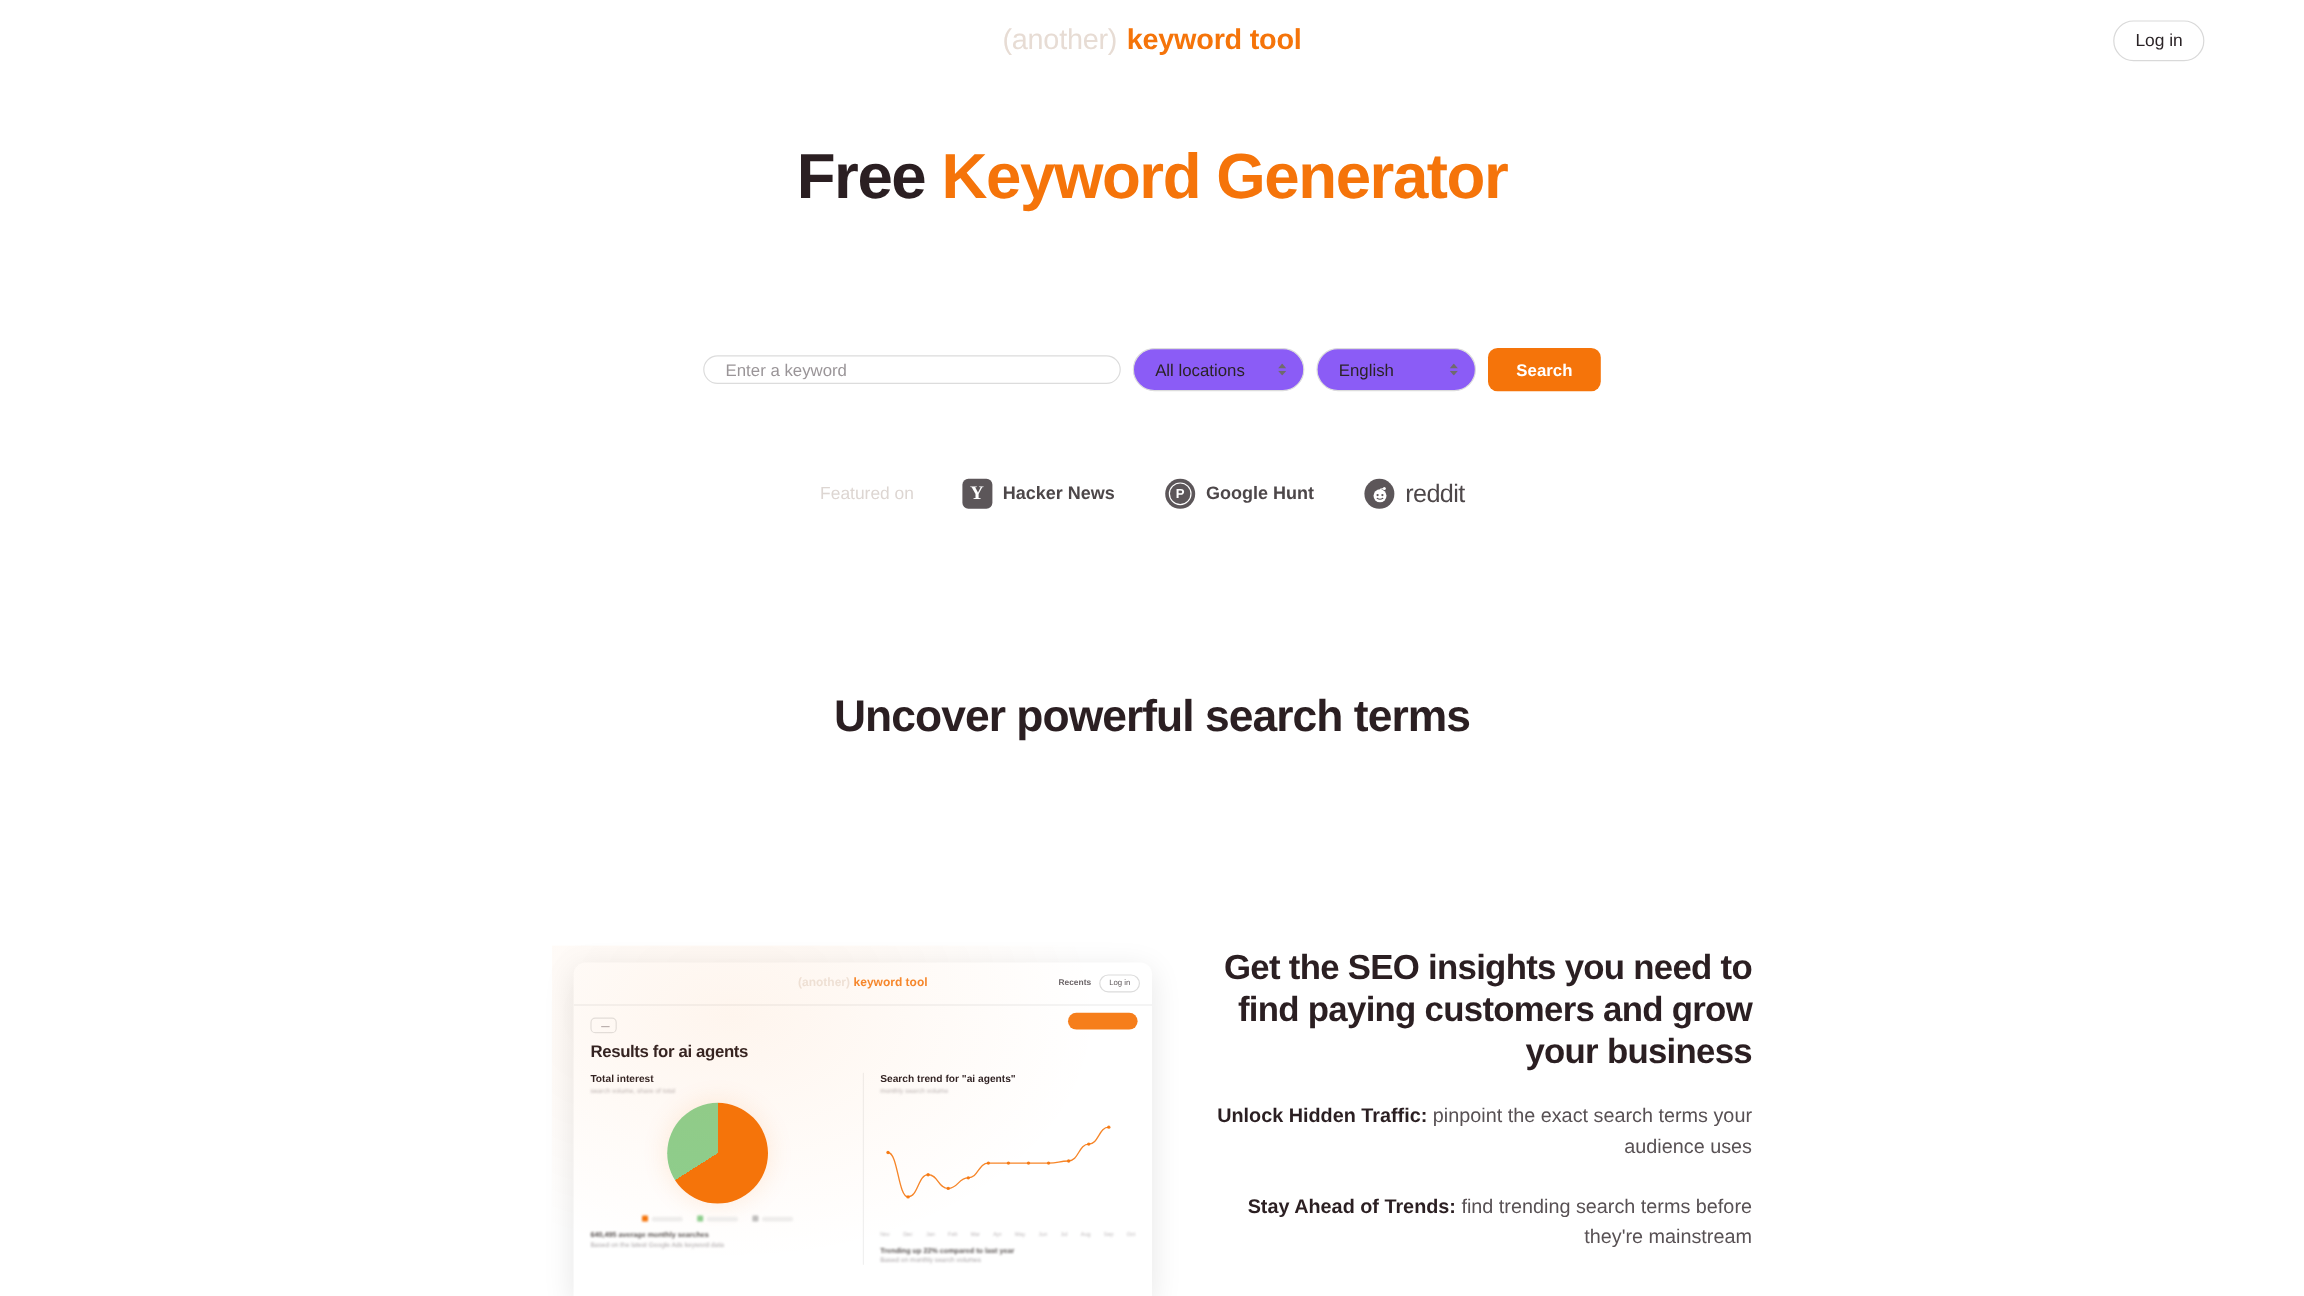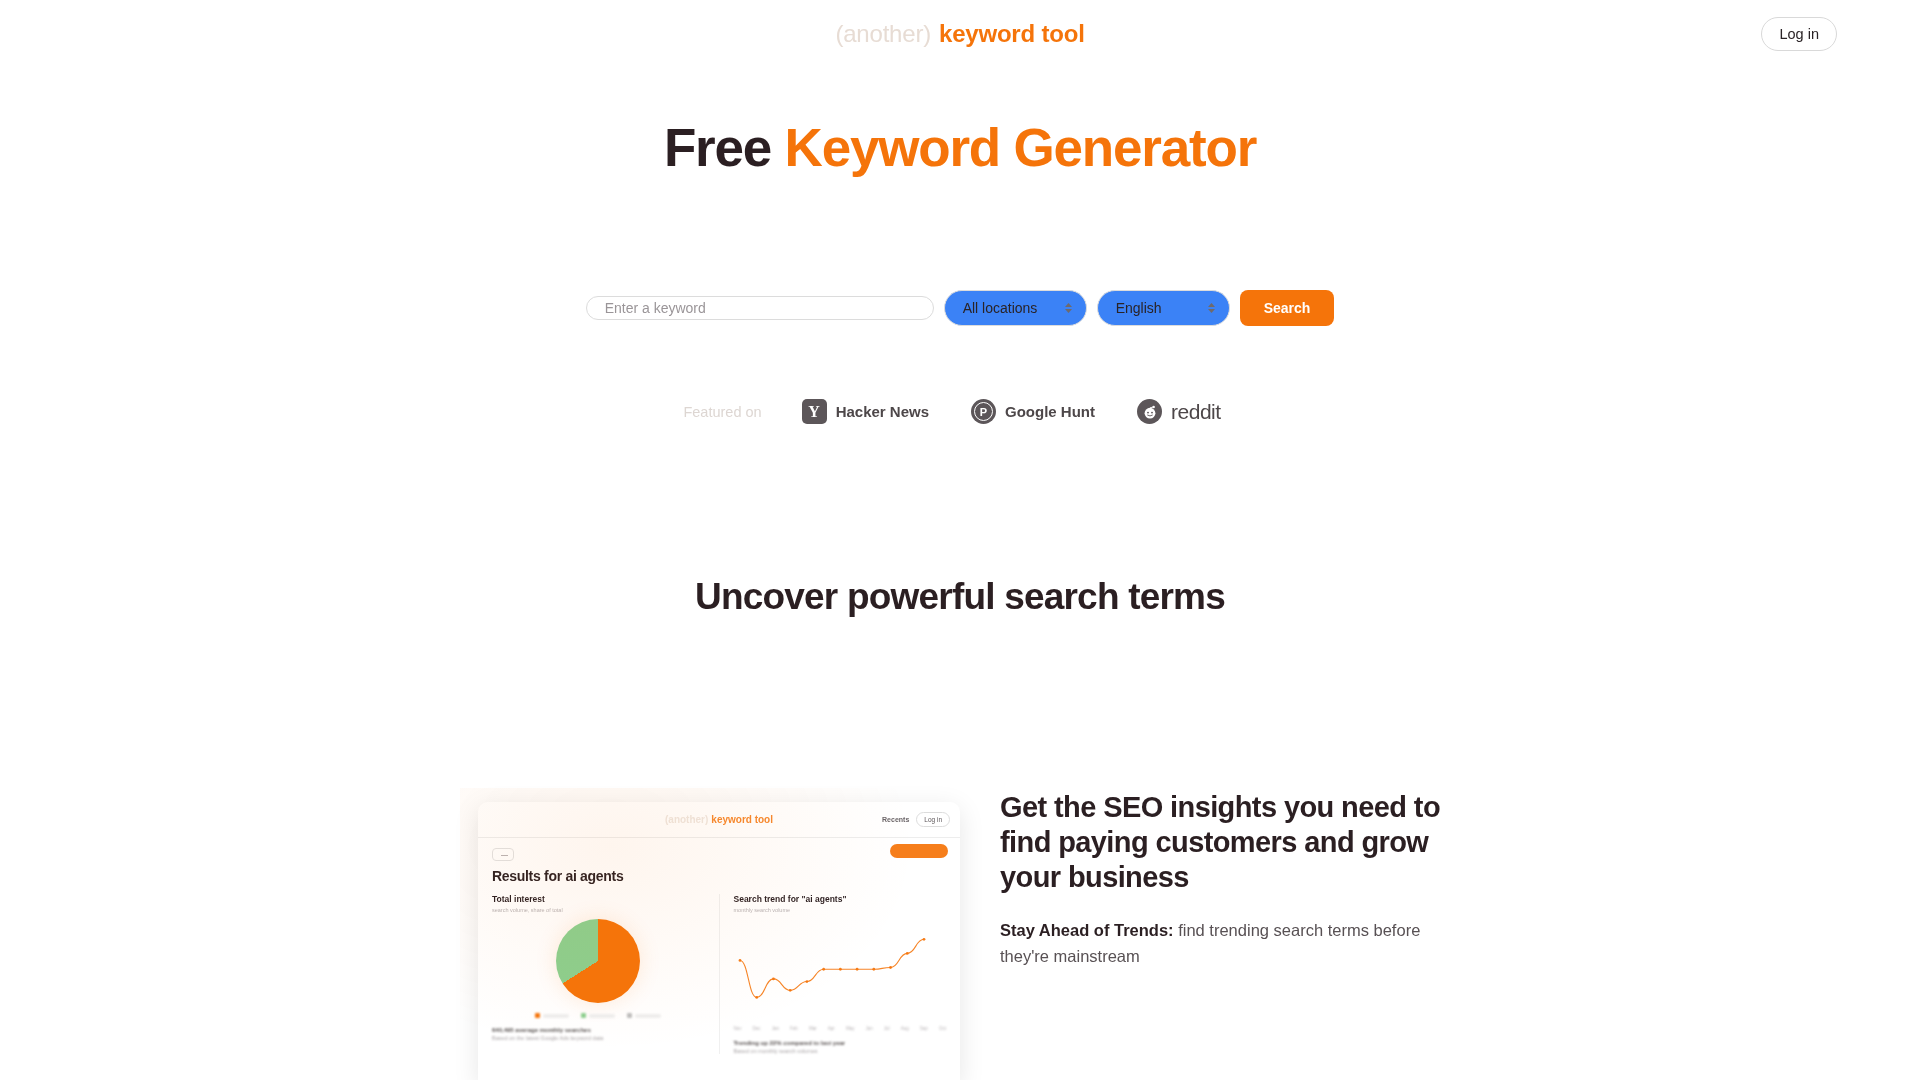--- a/index.html
+++ b/index.html
@@ -115,21 +115,21 @@
     background: #fff;
     outline: none;
   }
   .kw-input::placeholder { color: #9a9598; }
 
   .select-pill {
     height: 36px;
     min-width: 143px;
     border: 1px solid #dcdcdc;
     border-radius: 999px;
-    background: #3b82f6;
+    background: #8b5cf6;
     display: flex;
     align-items: center;
     justify-content: space-between;
     padding: 0 14px 0 18px;
     font-size: 14px;
     color: #2a2326;
     cursor: pointer;
     gap: 12px;
     text-align: center;
   }
@@ -403,21 +403,21 @@
     justify-content: space-between;
     margin-top: 3px;
     filter: blur(0.9px);
   }
   .trend-axis span {
     font-size: 4.5px;
     color: #b9b4b6;
   }
 
   
-  .copy-block { width: 460px; padding-top: 2px; }
+  .copy-block { width: 460px; padding-top: 2px; text-align: right; }
   .copy-h {
     font-size: 29px;
     line-height: 1.2;
     font-weight: 700;
     color: #2b1f22;
     letter-spacing: -0.6px;
   }
   .copy-p {
     margin-top: 24px;
     font-size: 16.5px;
@@ -600,18 +600,21 @@
 
           </div>
         </div>
       </div>
       <div class="preview-glow"></div>
     </div>
 
     <div class="copy-block">
       <h2 class="copy-h">Get the SEO insights you need to find paying customers and grow your business</h2>
       <p class="copy-p">
+        <b>Unlock Hidden Traffic:</b><span> pinpoint the exact search terms your audience uses</span>
+      </p>
+      <p class="copy-p">
         <b>Stay Ahead of Trends:</b><span> find trending search terms before they're mainstream</span>
       </p>
     </div>
 
   </div>
 </div>
 
 </body></html>

